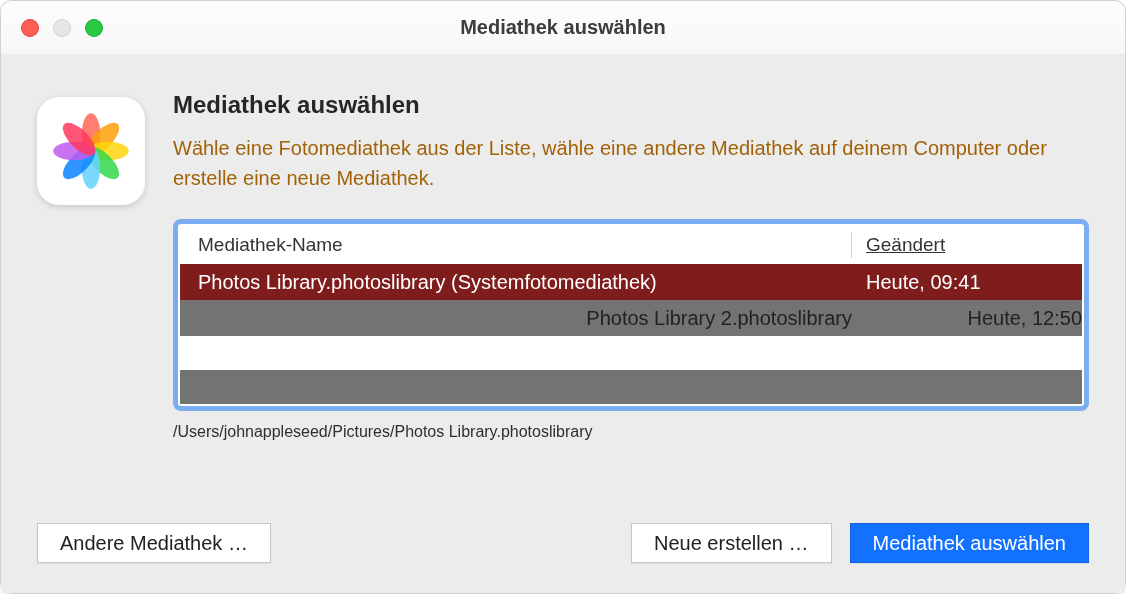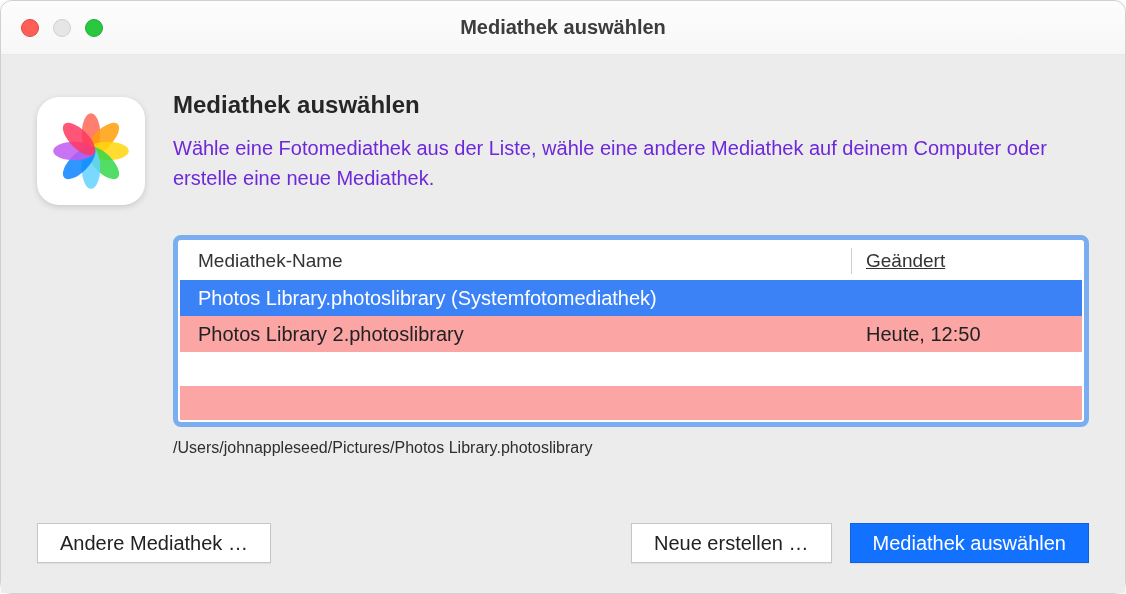--- a/index.html
+++ b/index.html
@@ -79,47 +79,47 @@
     .header-texts { flex: 1; }
     .heading {
       font-size: 24px;
       font-weight: 700;
       color: #262626;
       margin-bottom: 14px;
     }
     .description {
       font-size: 20px;
       line-height: 1.5;
-      color: #6d28d9;
+      color: #a16207;
     }
     .table-wrap {
       margin-left: 136px;
-      margin-top: 30px;
+      margin-top: 14px;
       border: 5px solid #7aaef1;
       border-radius: 8px;
       background: #ffffff;
       padding: 2px;
     }
     .table-header {
       display: flex;
       height: 38px;
       align-items: center;
       font-size: 19px;
       color: #333333;
     }
     .col-name { flex: 1; padding-left: 18px; border-right: 1px solid #cfcfcf; height: 26px; display: flex; align-items: center; }
     .col-mod  { width: 230px; padding-left: 14px; height: 26px; display: flex; align-items: center; text-decoration: underline; }
     .row {
       display: flex;
       height: 36px;
       align-items: center;
       font-size: 20px;
     }
-    .row.selected { background: #3b82f6; color: #ffffff; gap: 43px; }
-    .row.alt { background: #fca5a5; color: #222222; }
+    .row.selected { background: #7f1d1d; color: #ffffff; gap: 43px; }
+    .row.alt { background: #737373; color: #222222; text-align: right; }
     .row.empty { height: 34px; }
     .row-name { flex: 1; padding-left: 18px; }
     .row-mod  { width: 230px; padding-left: 14px; }
     .path {
       margin-left: 136px;
       margin-top: 12px;
       font-size: 16px;
       color: #2e2e2e;
     }
     .button-bar {
@@ -189,20 +189,21 @@
     </div>
 
     <div class="table-wrap">
       <div class="table-header">
         <div class="col-name">Mediathek-Name</div>
         <div class="col-mod">Geändert</div>
       </div>
 
       <div class="row selected">
         <div class="row-name">Photos Library.photoslibrary (Systemfotomediathek)</div>
+        <div class="row-mod">Heute, 09:41</div>
       </div>
 
       <div class="row alt">
         <div class="row-name">Photos Library 2.photoslibrary</div>
         <div class="row-mod">Heute, 12:50</div>
       </div>
 
       <div class="row empty"></div>
       <div class="row alt empty"></div>
     </div>

